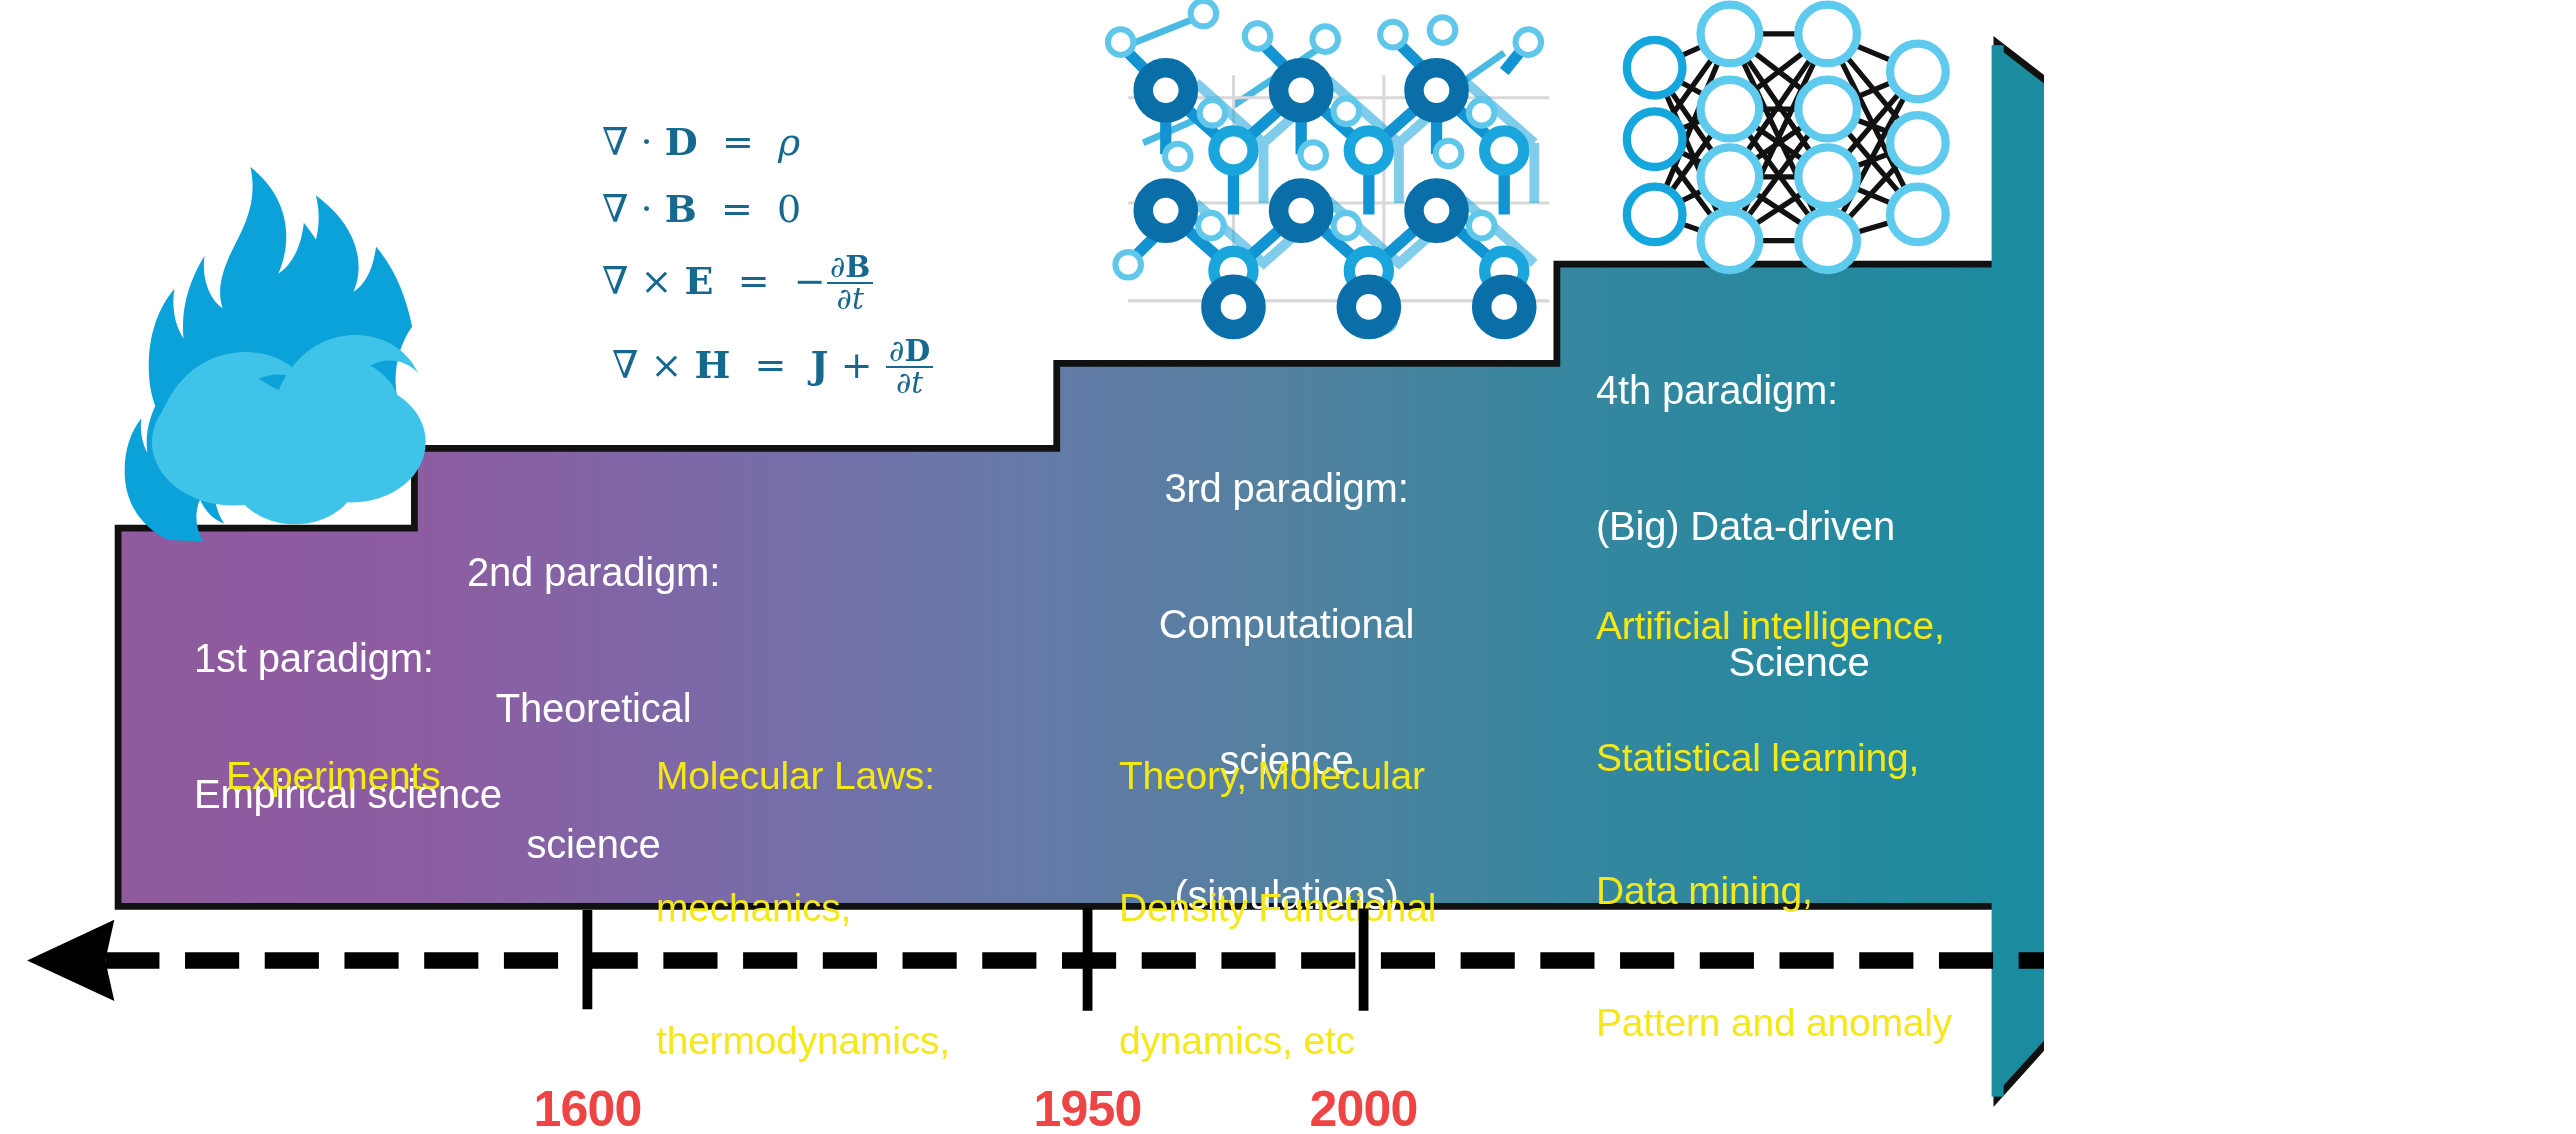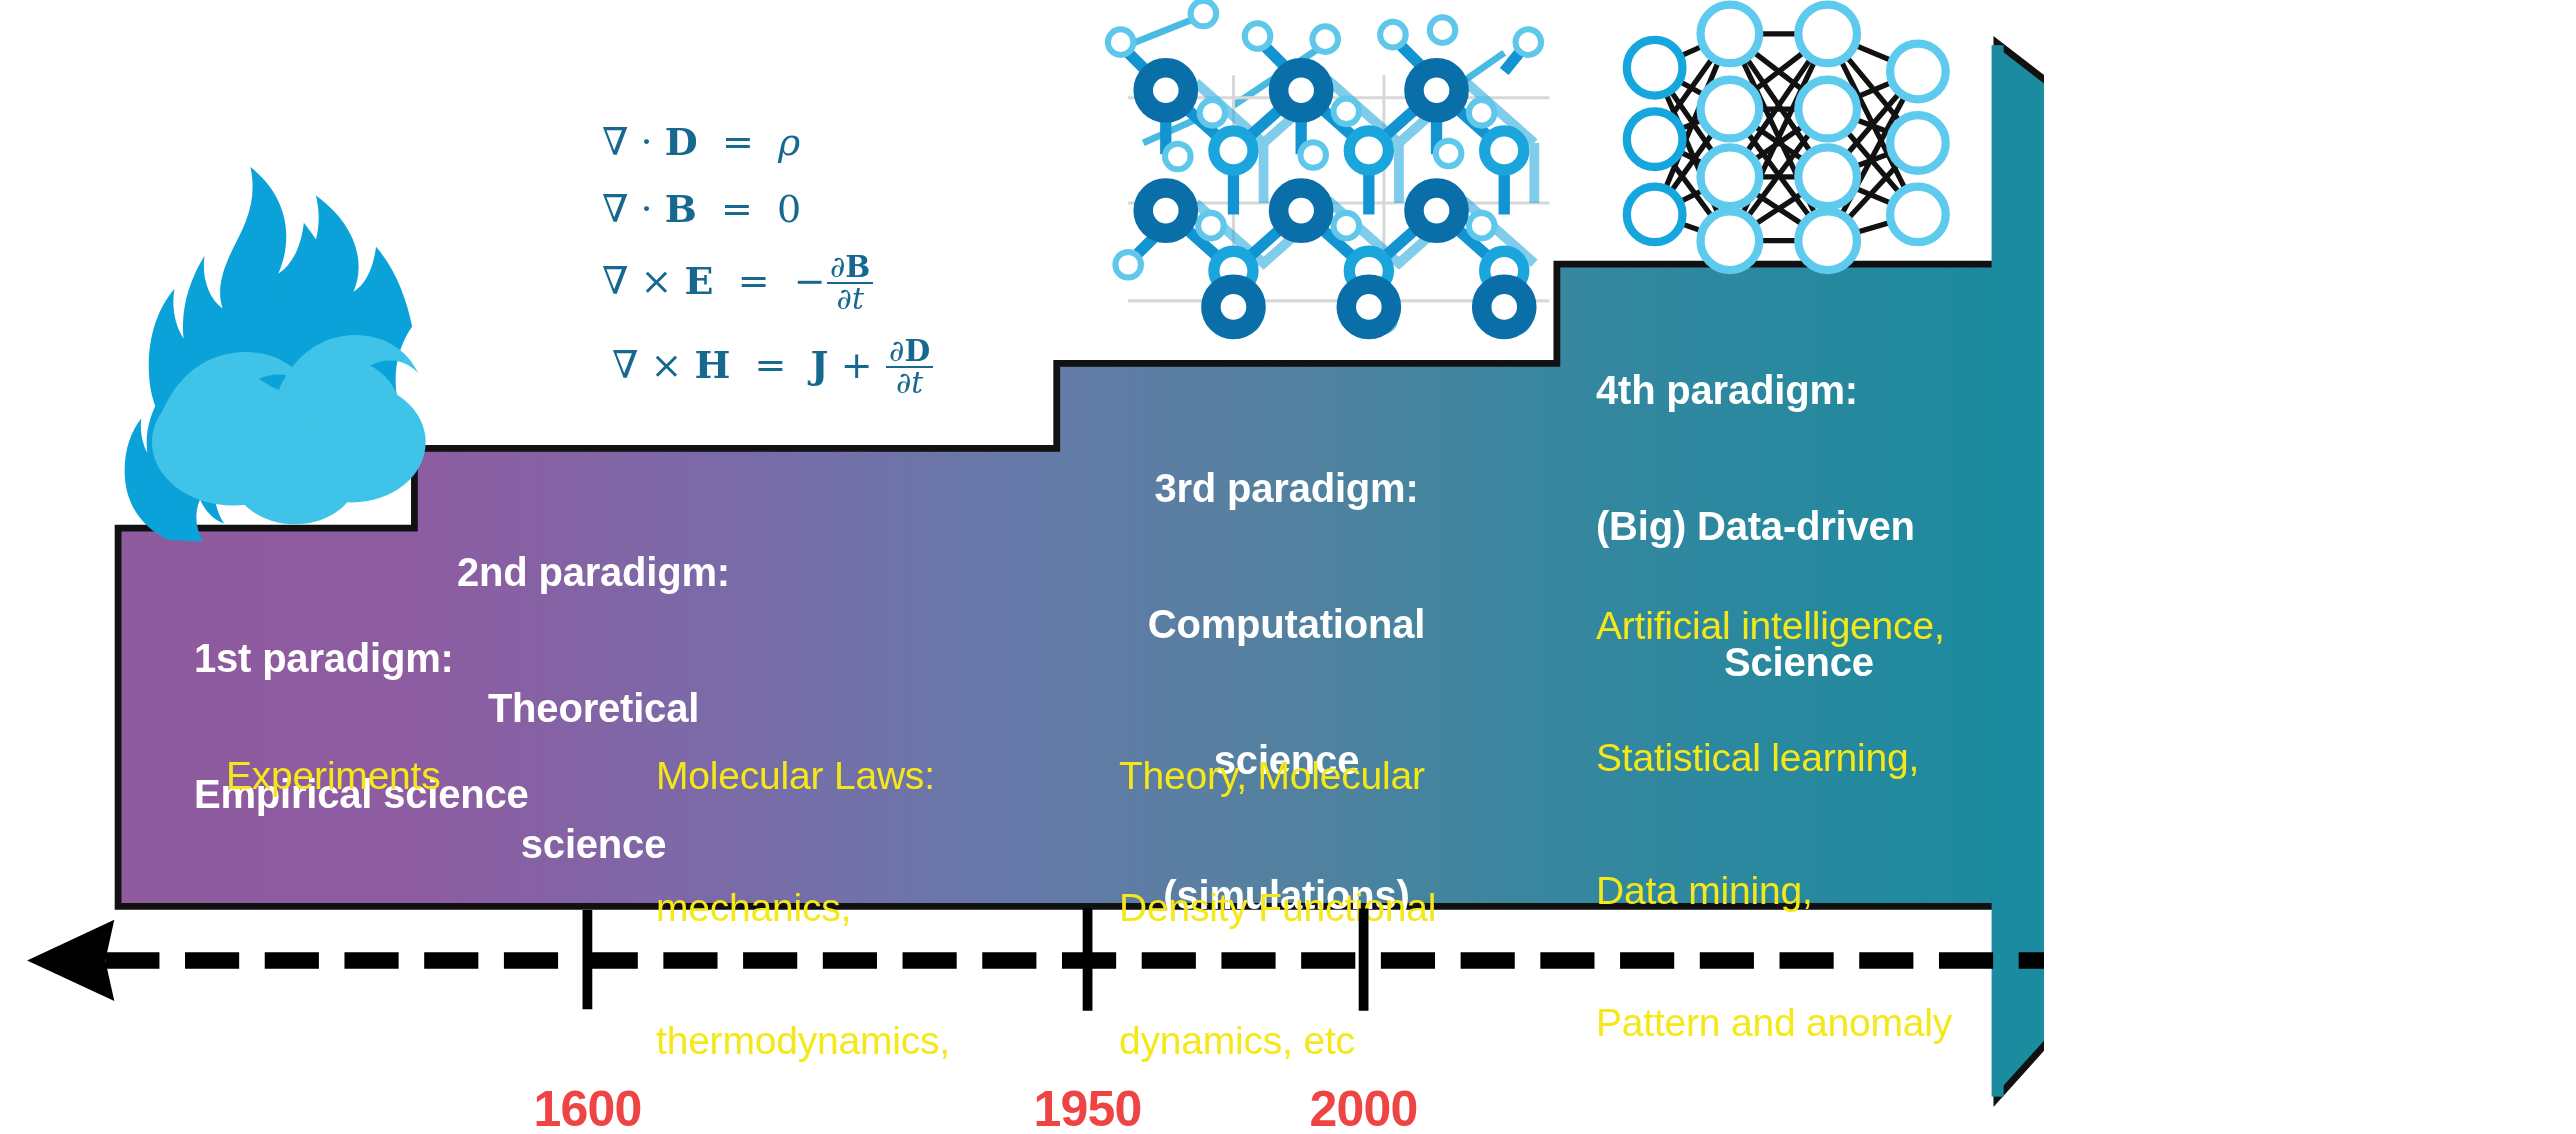--- a/index.html
+++ b/index.html
@@ -25,21 +25,21 @@
     width: 2576px;
     height: 1135px;
   }
   .txt {
     position: absolute;
     white-space: pre;
     line-height: 1.13;
   }
   .title-txt {
     color: #ffffff;
-    font-weight: bold;
+    font-weight: normal;
     font-size: 40px;
     letter-spacing: -0.2px;
   }
   .body-txt {
     color: #f5e818;
     font-weight: normal;
     font-size: 39px;
     letter-spacing: -0.2px;
   }
   .year-txt {

